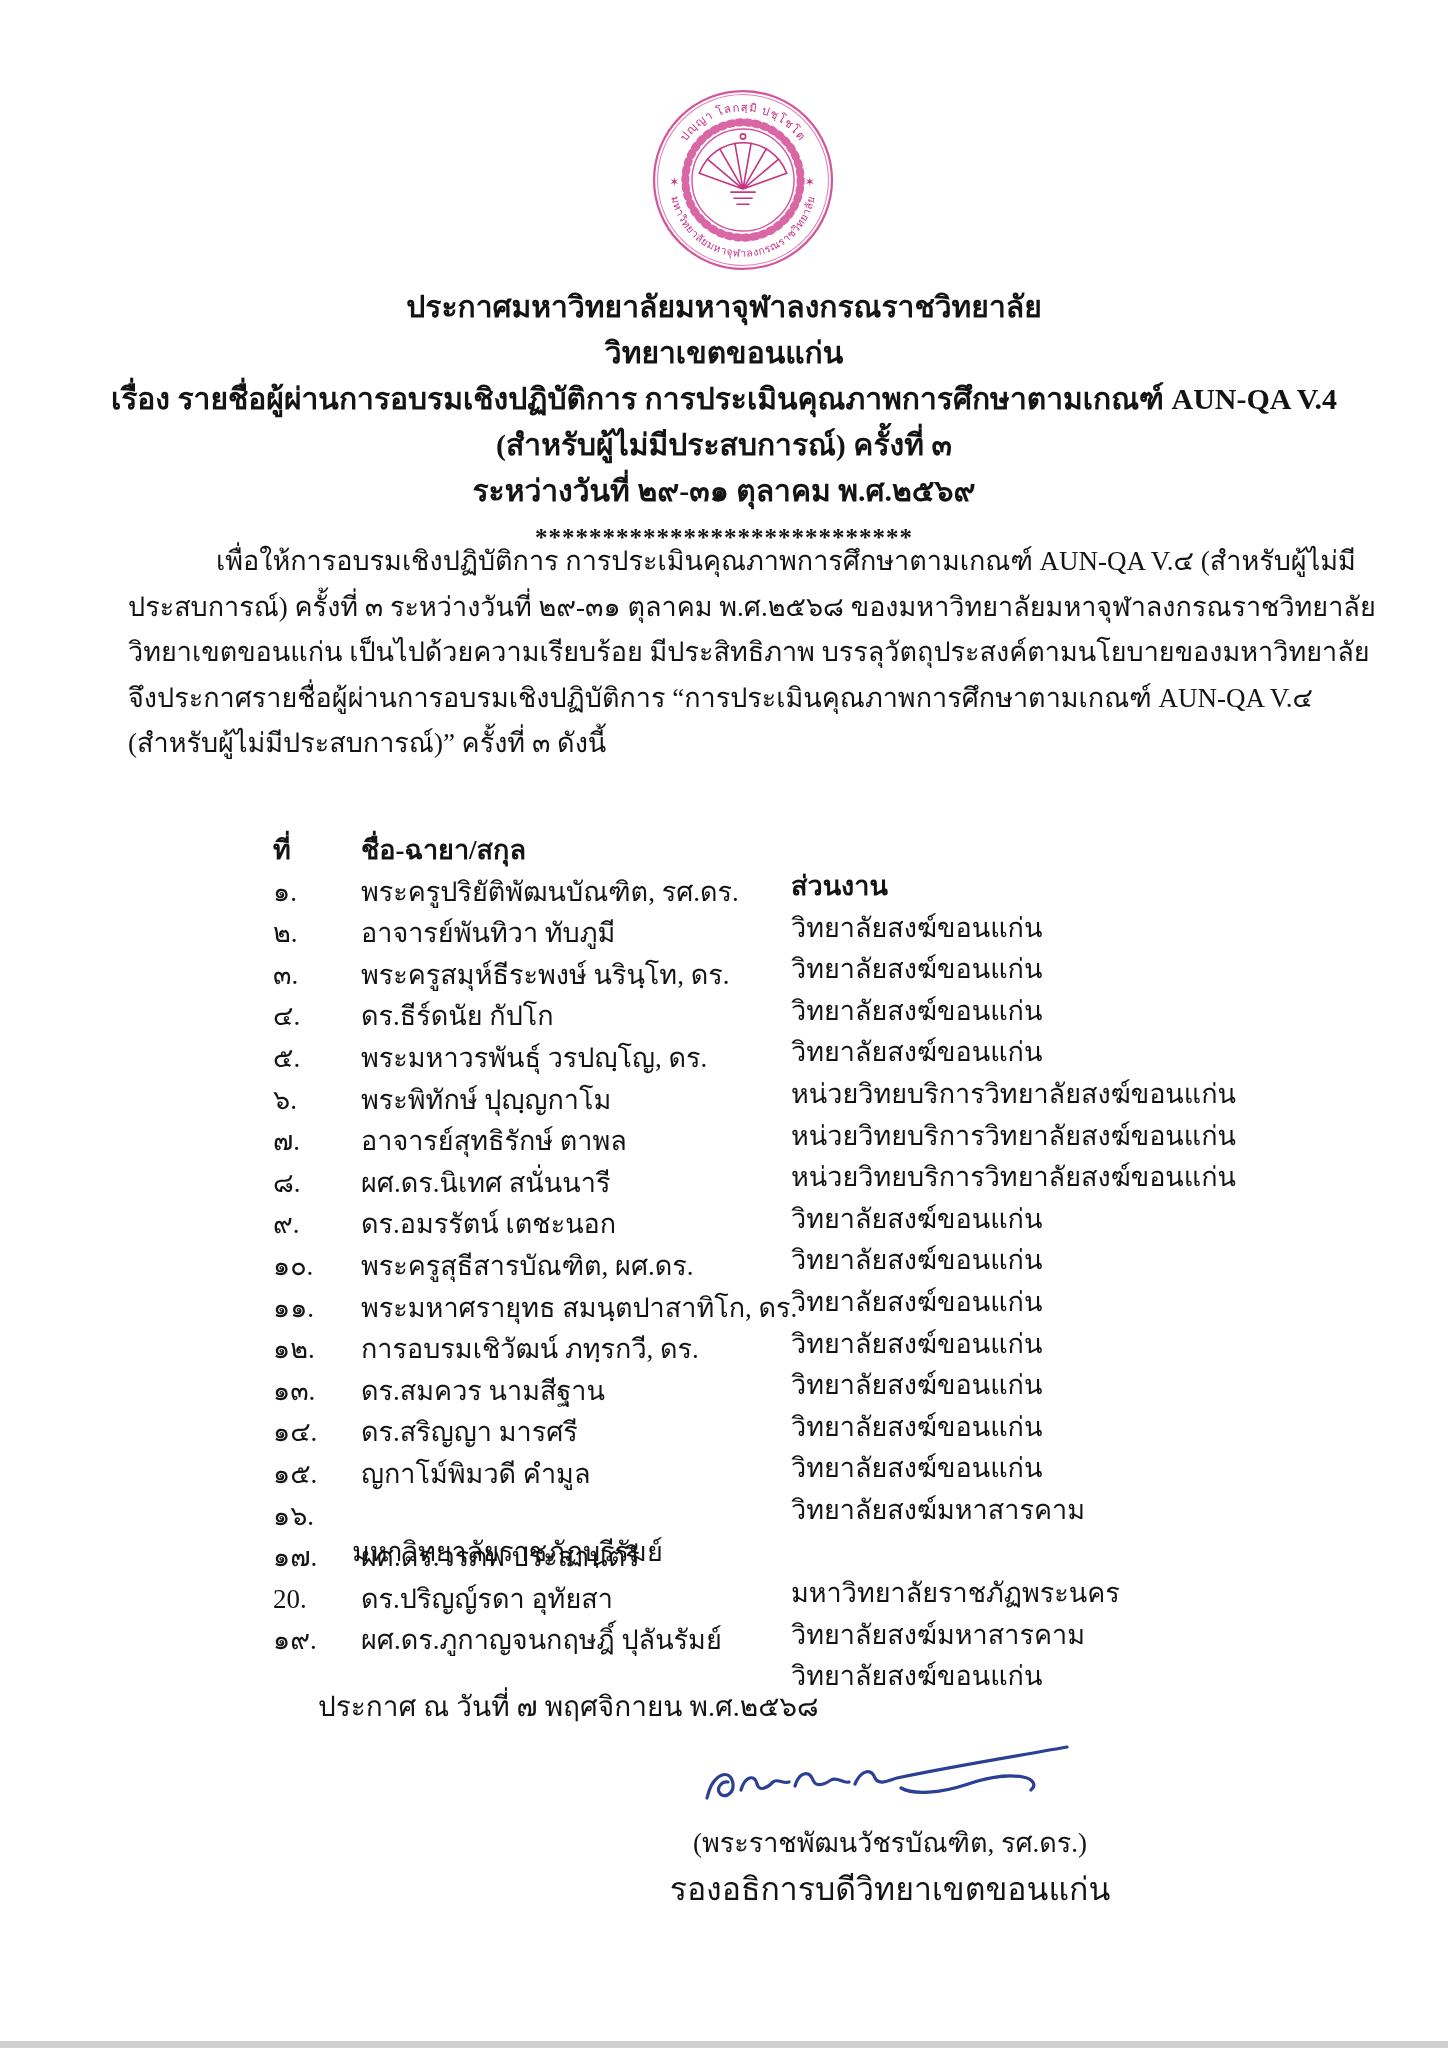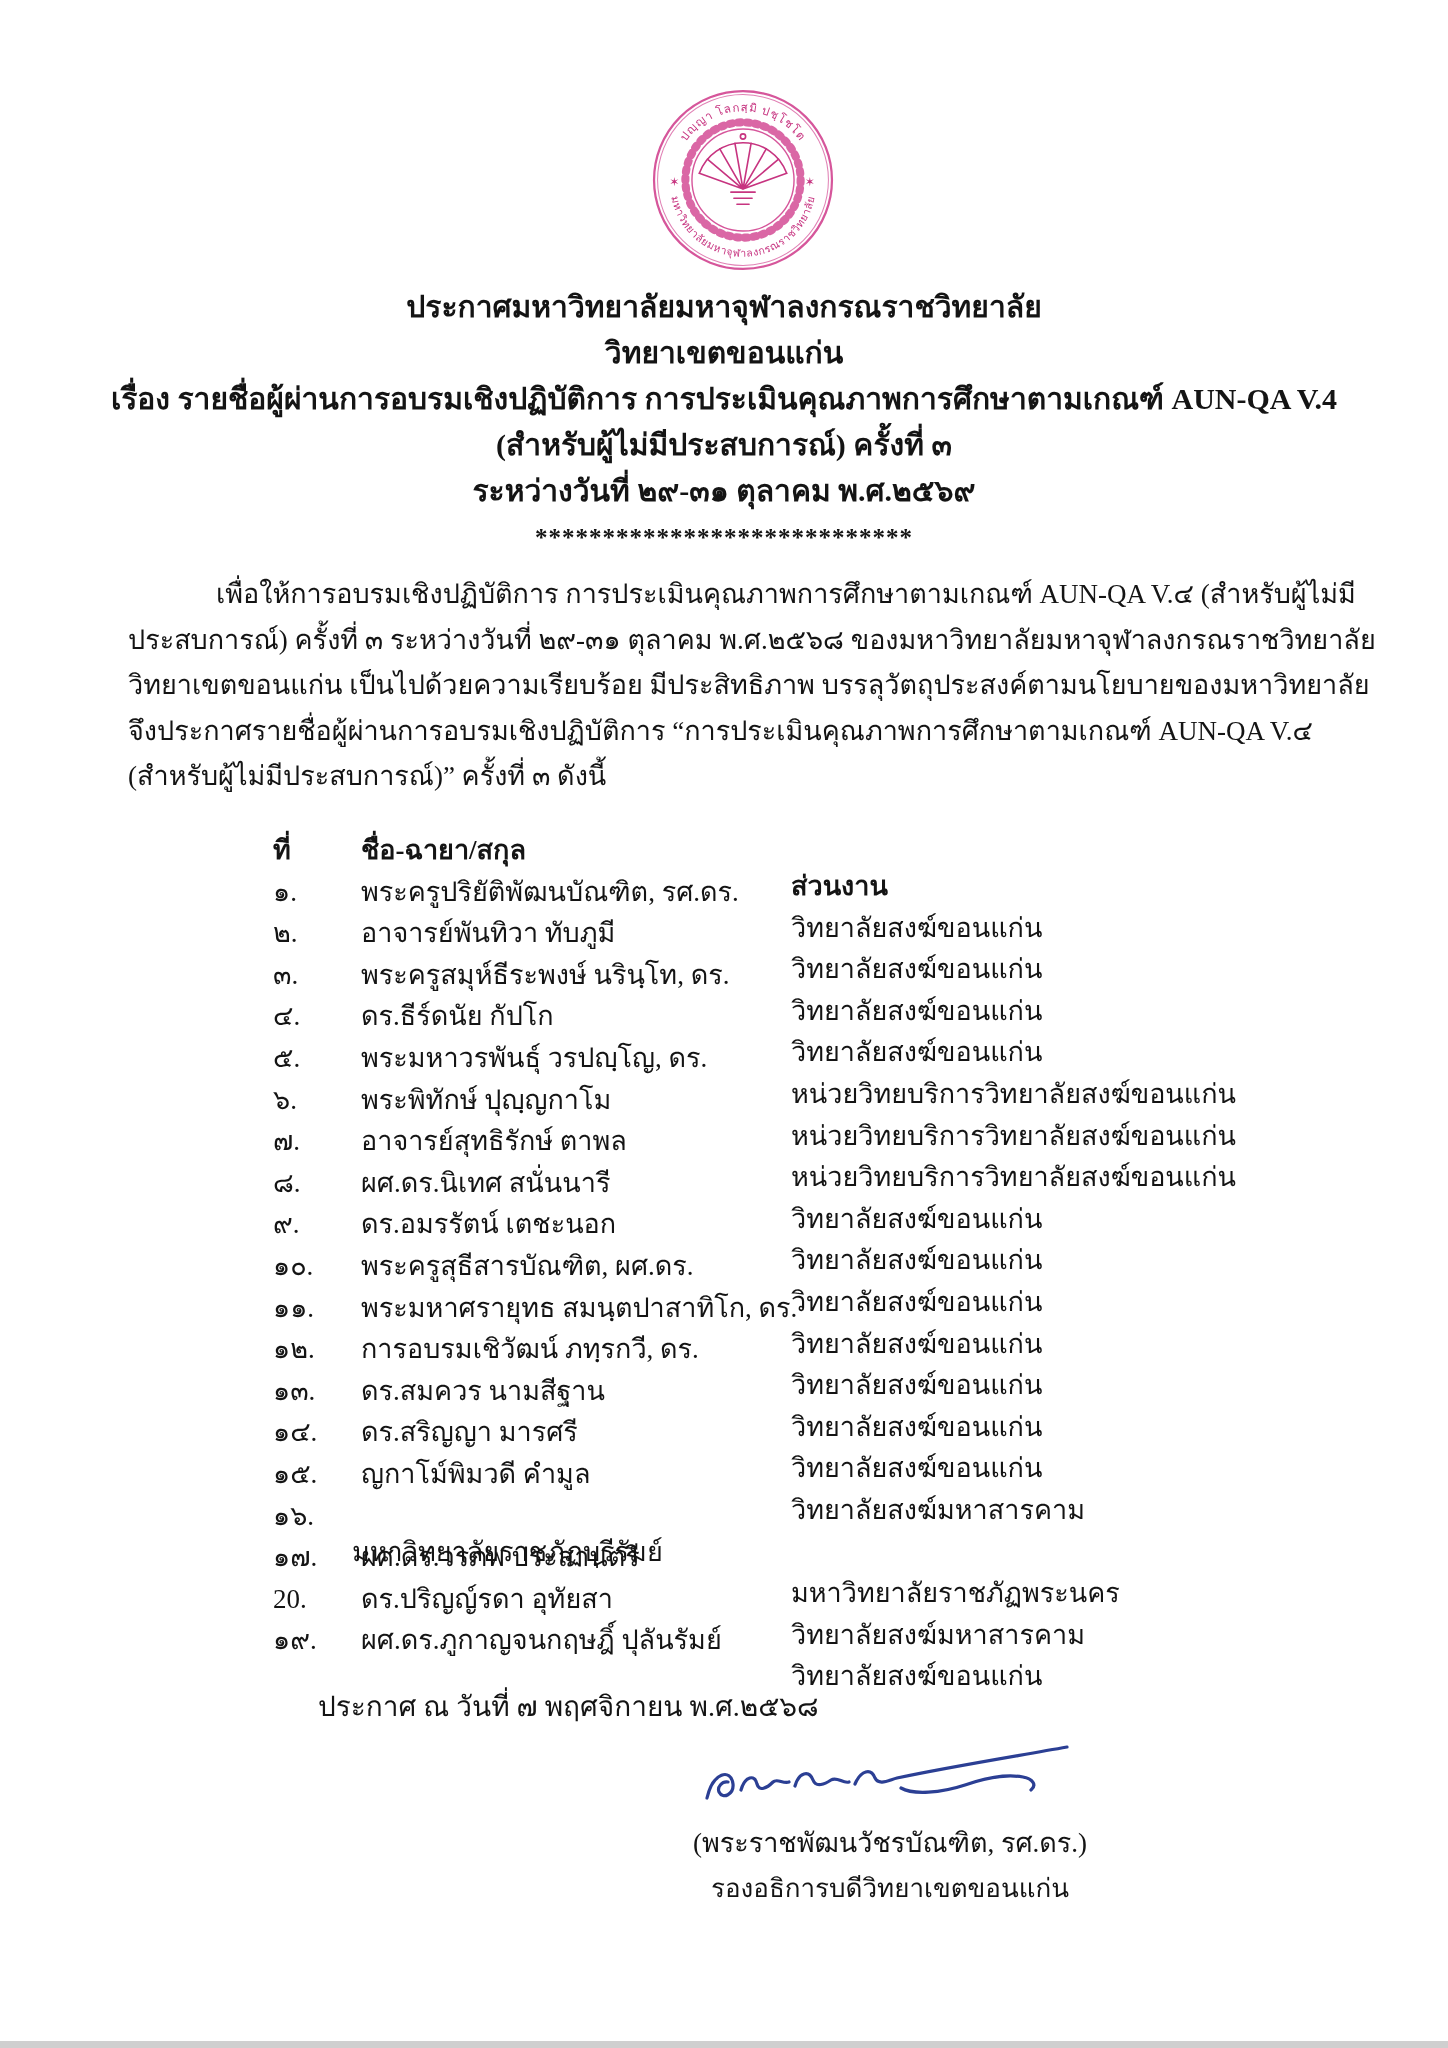--- a/index.html
+++ b/index.html
@@ -11,40 +11,40 @@
   .logo{position:absolute;left:651px;top:88px;width:184px;height:184px;}
   .title-block{
     position:absolute;top:284px;left:64px;width:1320px;text-align:center;
     font-weight:bold;font-size:30px;line-height:46px;white-space:nowrap;
   }
   .divider{
     position:absolute;top:524px;left:0;width:100%;text-align:center;
     font-size:25px;font-weight:bold;letter-spacing:1px;
   }
   .body-block{
-    position:absolute;top:572px;left:128px;width:1200px;
+    position:absolute;top:539px;left:128px;width:1200px;
     font-size:27px;line-height:45.5px;
   }
   .body-line{white-space:nowrap;}
   .body-line.indent{padding-left:88px;}
   .table{
     position:absolute;top:830px;left:273px;width:940px;font-size:27px;
   }
   .trow{display:flex;height:41.6px;line-height:41.6px;white-space:nowrap;}
   .trow.thead{font-weight:bold;}
   .c-no{width:79px;flex:none;}
   .c-name{width:430px;flex:none;margin-left:9px;}
   .c-unit{flex:1;margin-top:36px;}
   .issued{
     position:absolute;top:1684px;left:318px;font-size:28px;white-space:nowrap;
   }
   .sig-block{position:absolute;left:615px;top:1742px;width:550px;text-align:center;}
   .sig-svg{display:block;margin:0 auto;width:410px;height:82px;}
   .sig-name{font-size:27px;line-height:34px;margin-top:2px;white-space:nowrap;}
-  .sig-role{font-size:26px;line-height:34px;margin-top:12px;white-space:nowrap;}
+  .sig-role{font-size:32px;line-height:34px;margin-top:12px;white-space:nowrap;}
   .scan-edge{position:absolute;left:0;bottom:0;width:100%;height:7px;background:#cfcfcf;}
 </style>
 </head>
 <body>
 
 <div class="page">
 
   <svg class="logo" viewBox="0 0 182 182">
     <g fill="none" stroke="#d6569b">
       <circle cx="91" cy="91" r="88" stroke-width="2.2"></circle>

